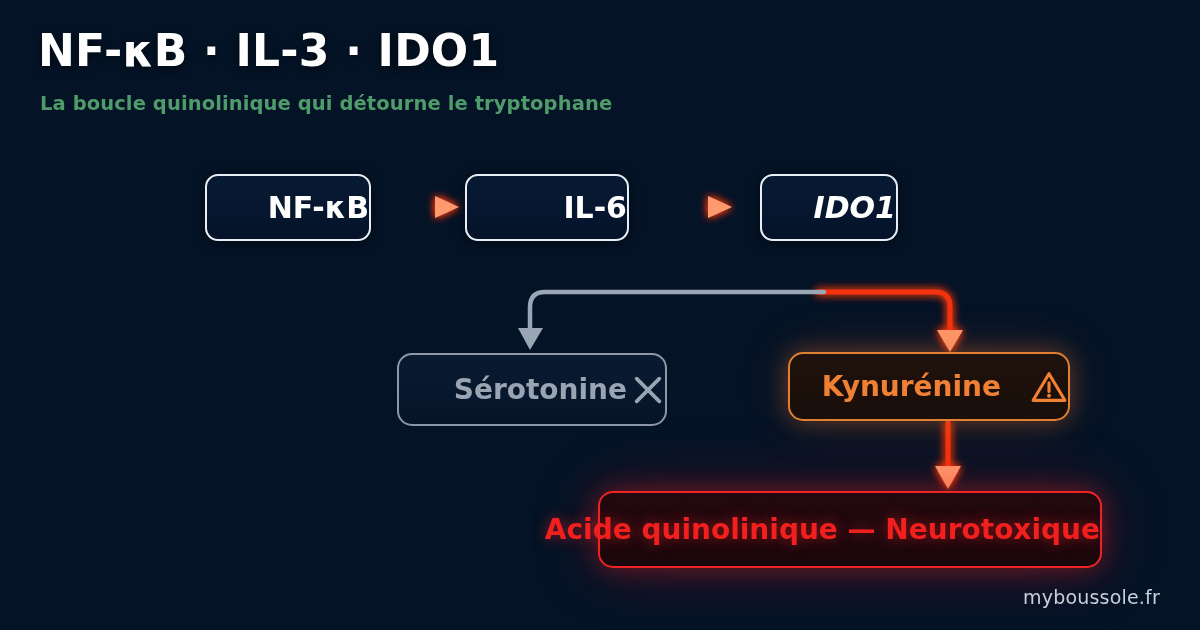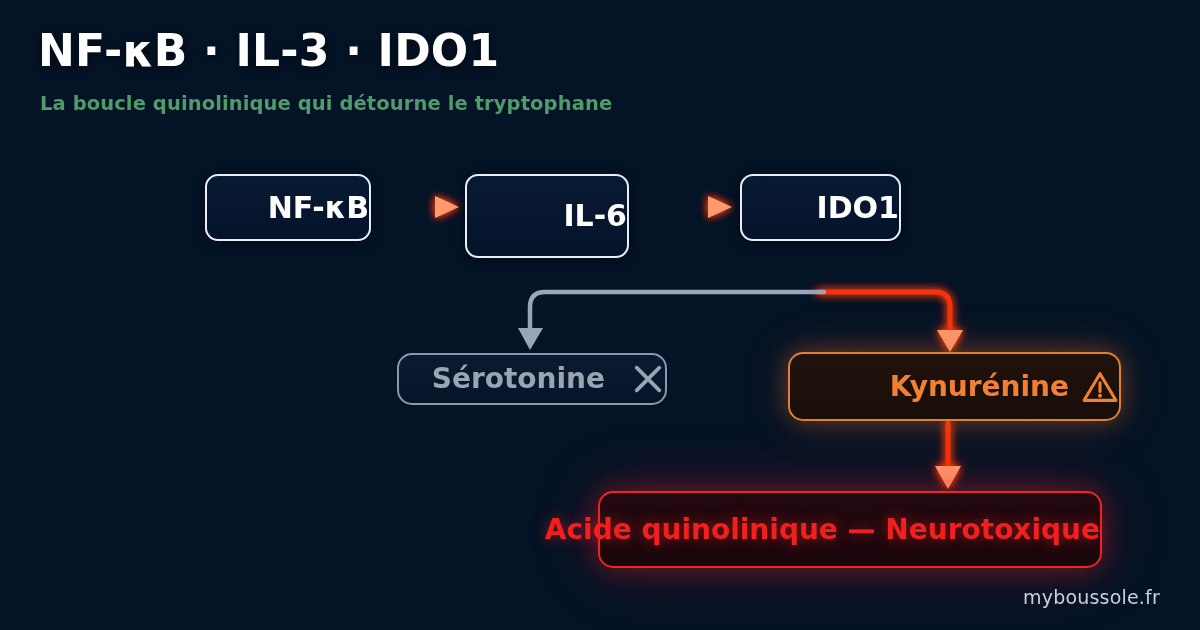--- a/index.html
+++ b/index.html
@@ -43,39 +43,39 @@
   .node .label { font-weight:700; line-height:1; }
 
   .node.plain {
     border:2px solid #e9eef6;
     background:linear-gradient(180deg,#081a33 0%,#04132a 100%);
     box-shadow:0 2px 14px rgba(0,0,0,0.45);
   }
   .node.plain .label { color:#ffffff; font-size:30px; }
 
   #node-nfkb { left:205px; top:174px; width:166px; height:67px; }
-  #node-il6  { left:465px; top:174px; width:164px; height:84px; }
-  #node-ido1 { left:740px; top:174px; width:161px; height:67px; }
+  #node-il6  { left:465px; top:174px; width:164px; height:67px; }
+  #node-ido1 { left:760px; top:174px; width:138px; height:67px;font-style:italic; }
 
   .node.muted {
-    left:397px; top:353px; width:270px; height:52px;
+    left:397px; top:353px; width:270px; height:73px;
     border:2px solid #8c97a8;
     border-radius:15px;
     background:linear-gradient(180deg,#0a1b31 0%,#051429 100%);
-    gap:26px;
+    gap:4px;
   }
   .node.muted .label { color:#9aa4b2; font-size:28px; }
   .x-icon { display:block; width:34px; height:34px; }
 
   .node.warn {
-    left:788px; top:352px; width:333px; height:69px;
+    left:788px; top:352px; width:282px; height:69px;
     border:2px solid #e08033;
     border-radius:15px;
     background:linear-gradient(180deg,#20120c 0%,#190e0a 100%);
-    gap:12px;
+    gap:29px;
     box-shadow:0 0 22px rgba(224,110,40,0.38), 0 0 52px rgba(224,90,30,0.20);
   }
   .node.warn .label { color:#ef8034; font-size:28px; }
   .warn-icon { display:block; width:38px; height:34px; }
 
   .node.danger {
     left:598px; top:491px; width:504px; height:77px;
     border:2px solid #ee2525;
     border-radius:15px;
     background:linear-gradient(180deg,#22090f 0%,#1a070c 100%);

